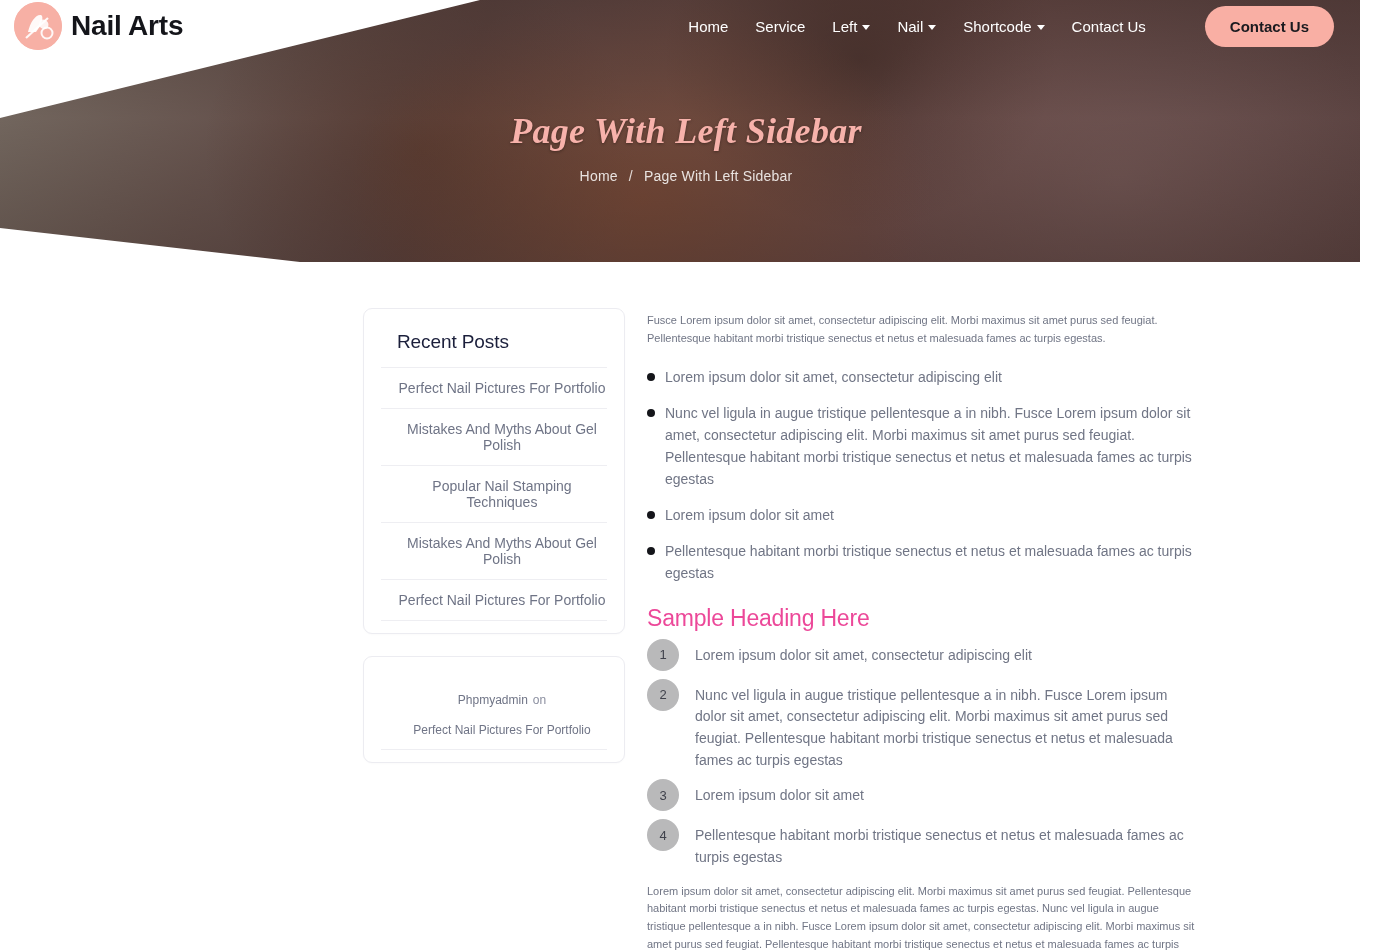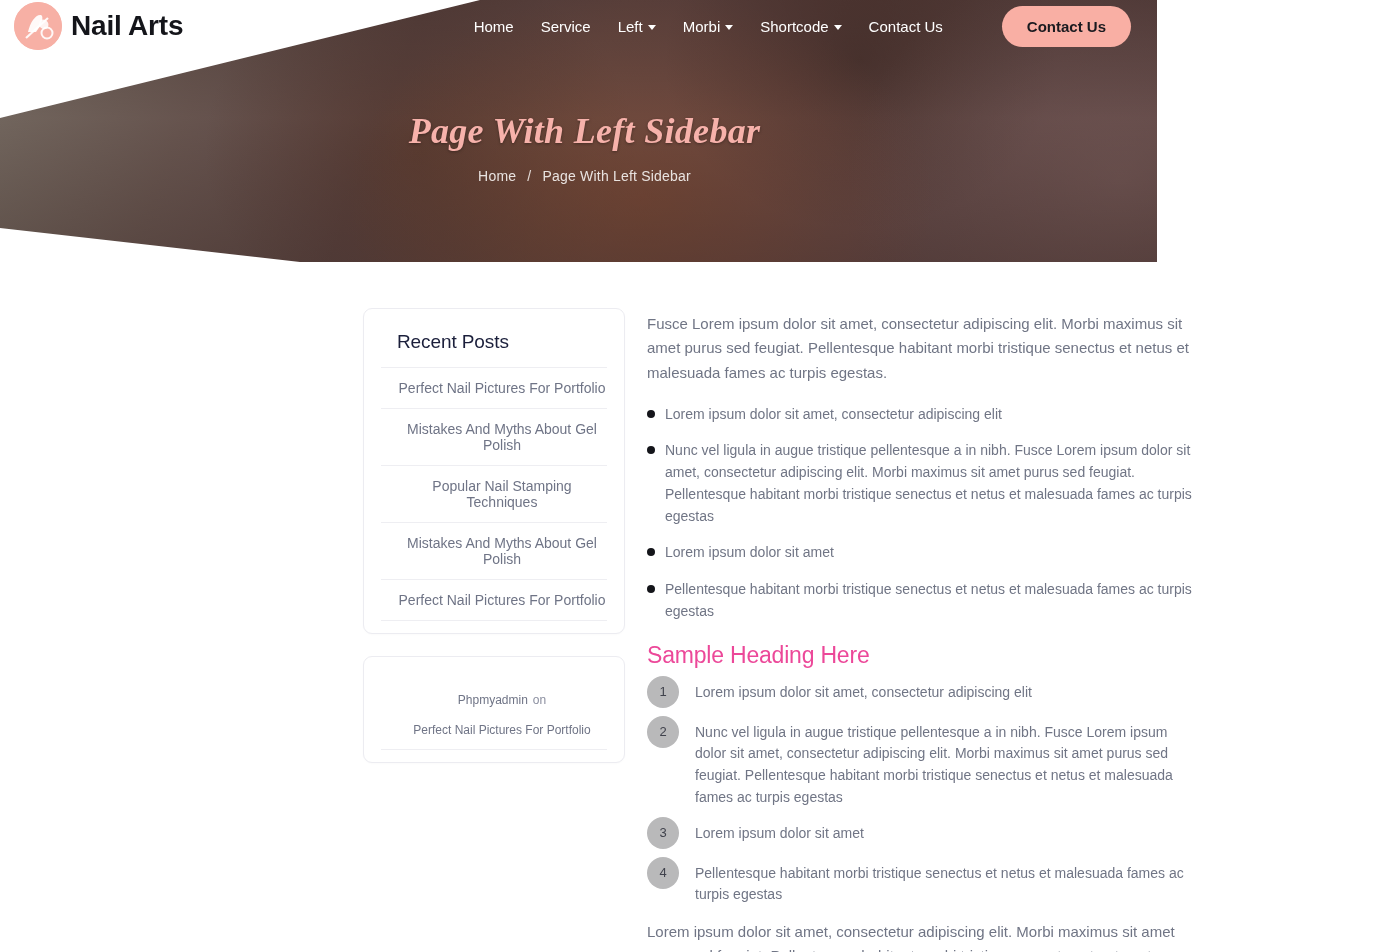--- a/index.html
+++ b/index.html
@@ -7,21 +7,21 @@
     width: 1387px;
     height: 952px;
     overflow: hidden;
     background: #ffffff;
     font-family: "Liberation Sans", sans-serif;
   }
 
   
   .hero {
     position: relative;
-    width: 1157px;
+    width: 1360px;
     height: 262px;
     overflow: hidden;
   }
   .hero-bg {
     position: absolute;
     inset: 0;
     background:
       radial-gradient(ellipse 420px 300px at 640px 200px, rgba(150,80,45,0.55) 0%, rgba(120,70,50,0.0) 70%),
       radial-gradient(ellipse 300px 260px at 420px 150px, rgba(95,60,45,0.65) 0%, rgba(95,60,45,0) 72%),
       radial-gradient(ellipse 360px 300px at 1120px 180px, rgba(150,118,116,0.5) 0%, rgba(120,90,90,0) 75%),
@@ -191,21 +191,21 @@
   .cmt-line {
     padding: 8px 0 8px 16px;
     font-size: 12px;
     color: #6f7486;
   }
   .cmt-line .on { color: #8b8fa0; margin-left: 5px; }
   .cmt-post { color: #6f7486; cursor: pointer; }
 
   
   .para {
-    font-size: 15px;
+    font-size: 11px;
     line-height: 1.62;
     color: #707585;
     margin-bottom: 18px;
   }
   .bullets { list-style: none; margin: 0 0 12px 0; }
   .bullets li {
     position: relative;
     padding-left: 18px;
     font-size: 14px;
     line-height: 1.58;
@@ -279,21 +279,21 @@
         <span>Home</span>
       </span>
       <span class="nav-link">
         <span>Service</span>
       </span>
       <span class="nav-link">
         <span>Left</span>
         <i class="caret"></i>
       </span>
       <span class="nav-link">
-        <span>Morbi</span>
+        <span>Nail</span>
         <i class="caret"></i>
       </span>
       <span class="nav-link">
         <span>Shortcode</span>
         <i class="caret"></i>
       </span>
       <span class="nav-link">
         <span>Contact Us</span>
       </span>
       <button class="nav-cta">Contact Us</button>

